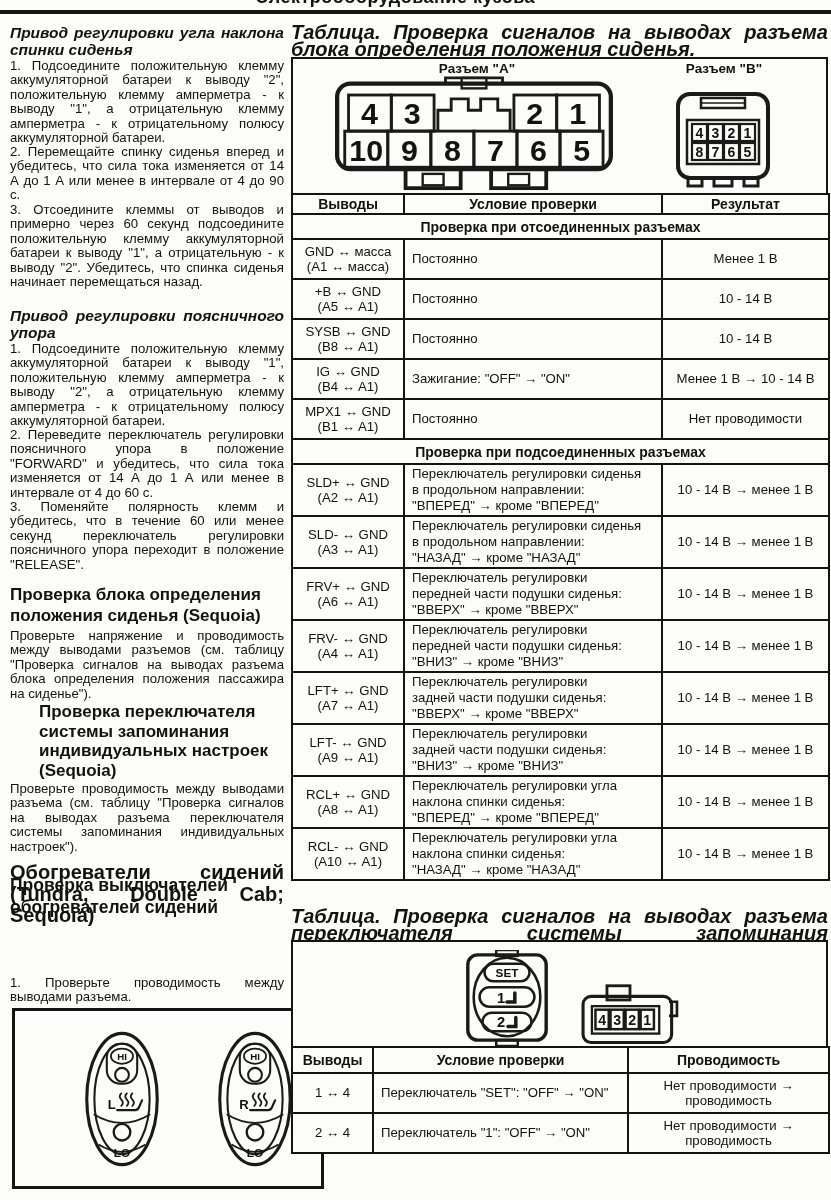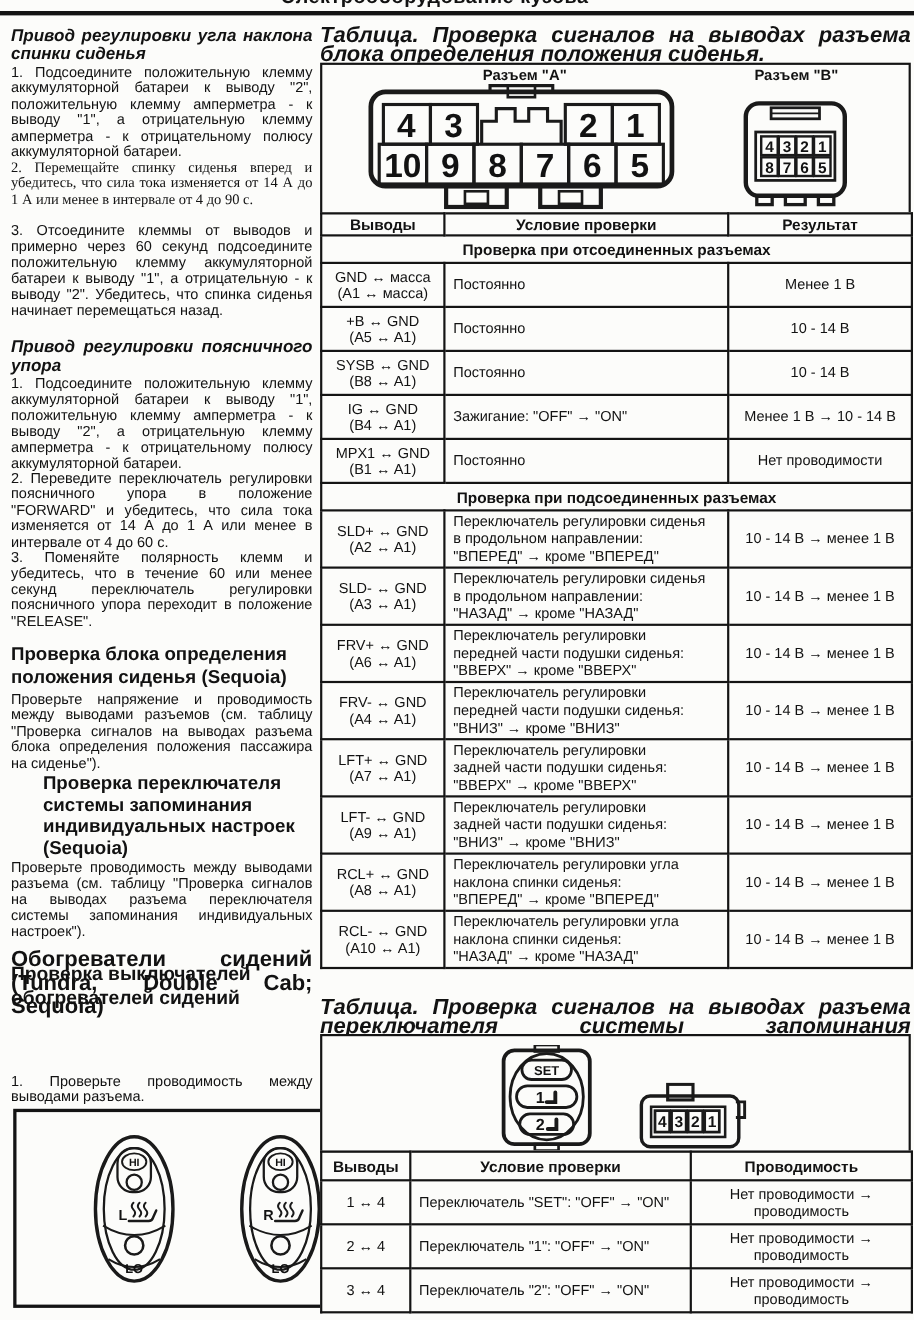--- a/index.html
+++ b/index.html
@@ -31,21 +31,21 @@
 
   
   .col-right{position:absolute; left:291px; top:0; width:537px;}
   .caption{position:absolute; left:0; width:537px; font-weight:bold; font-size:20px; line-height:16.5px; text-align:justify;font-style:italic;}
   .figbox{position:absolute; left:0; width:537px; border:2.5px solid #141414; box-sizing:border-box; background:#fcfcfa;}
   .figbox1{top:57px; height:138px;}
   .figbox2{top:940px; height:108px;}
   .conn-label{font-weight:bold; font-size:13.5px; text-align:center;}
   .grpA{position:absolute; left:36px; top:2px; width:296px;}
   .grpB{position:absolute; left:372px; top:2px; width:118px; text-align:center;}
-  .grpSet{position:absolute; left:158px; top:8px;text-align:center;}
+  .grpSet{position:absolute; left:168px; top:8px;text-align:center;}
   .grpMem{position:absolute; left:282px; top:42px;}
 
   table{border-collapse:collapse; table-layout:fixed; width:537px; background:#fcfcfa;}
   .t1{position:absolute; top:193px; left:0;}
   .t2{position:absolute; top:1046px; left:0;}
   td,th{border:2px solid #141414; padding:1px 4px; vertical-align:middle; overflow:hidden;}
   th{font-size:14px; font-weight:bold; text-align:center;}
   .sec td{font-size:14px; font-weight:bold; text-align:center; height:21px;}
   .pins{font-size:13.2px; text-align:center; white-space:pre-line; line-height:15.5px;}
   .cond{font-size:13.2px; text-align:left; white-space:pre-line; line-height:16px; padding-left:7px;}
@@ -62,21 +62,21 @@
 <body>
 
 <div class="page">
 
   <div class="running-head">Электрооборудование кузова</div>
   <div class="top-rule"></div>
 
   <div class="col-left">
     <div class="lblk h-italic" style="top:24px;">Привод регулировки угла наклона спинки сиденья</div>
     <div class="lblk body-p" style="top:59px;">1. Подсоедините положительную клемму аккумуляторной батареи к выводу "2", положительную клемму амперметра - к выводу "1", а отрицательную клемму амперметра - к отрицательному полюсу аккумуляторной батареи.</div>
-    <div class="lblk body-p" style="top:145px;font-family:Liberation Serif, serif;">2. Перемещайте спинку сиденья вперед и убедитесь, что сила тока изменяется от 14 А до 1 А или менее в интервале от 4 до 90 с.</div>
+    <div class="lblk body-p" style="top:145px;">2. Перемещайте спинку сиденья вперед и убедитесь, что сила тока изменяется от 14 А до 1 А или менее в интервале от 4 до 90 с.</div>
     <div class="lblk body-p" style="top:203px;">3. Отсоедините клеммы от выводов и примерно через 60 секунд подсоедините положительную клемму аккумуляторной батареи к выводу "1", а отрицательную - к выводу "2". Убедитесь, что спинка сиденья начинает перемещаться назад.</div>
     <div class="lblk h-italic" style="top:307px;">Привод регулировки поясничного упора</div>
     <div class="lblk body-p" style="top:342px;">1. Подсоедините положительную клемму аккумуляторной батареи к выводу "1", положительную клемму амперметра - к выводу "2", а отрицательную клемму амперметра - к отрицательному полюсу аккумуляторной батареи.</div>
     <div class="lblk body-p" style="top:428px;">2. Переведите переключатель регулировки поясничного упора в положение "FORWARD" и убедитесь, что сила тока изменяется от 14 А до 1 А или менее в интервале от 4 до 60 с.</div>
     <div class="lblk body-p" style="top:500px;">3. Поменяйте полярность клемм и убедитесь, что в течение 60 или менее секунд переключатель регулировки поясничного упора переходит в положение "RELEASE".</div>
     <div class="lblk h-med" style="top:584px;">Проверка блока определения положения сиденья (Sequoia)</div>
     <div class="lblk body-p" style="top:629px;">Проверьте напряжение и проводимость между выводами разъемов (см. таблицу "Проверка сигналов на выводах разъема блока определения положения пассажира на сиденье").</div>
     <div class="lblk h-med" style="top:702px; line-height:19.5px;margin-left:29px;">Проверка переключателя системы запоминания индивидуальных настроек (Sequoia)</div>
     <div class="lblk body-p" style="top:782px;">Проверьте проводимость между выводами разъема (см. таблицу "Проверка сигналов на выводах разъема переключателя системы запоминания индивидуальных настроек").</div>
     <div class="lblk h-big" style="top:862px;">Обогреватели сидений (Tundra, Double Cab; Sequoia)</div>
@@ -368,23 +368,17 @@
         <td class="cond">Переключатель "SET": "OFF" → "ON"</td>
         <td class="res">Нет проводимости →
 проводимость</td>
       </tr>
       <tr class="r40">
         <td class="pins">2 ↔ 4</td>
         <td class="cond">Переключатель "1": "OFF" → "ON"</td>
         <td class="res">Нет проводимости →
 проводимость</td>
       </tr>
-      <tr class="r40">
-        <td class="pins">3 ↔ 4</td>
-        <td class="cond">Переключатель "2": "OFF" → "ON"</td>
-        <td class="res">Нет проводимости →
-проводимость</td>
-      </tr>
     </tbody>
       </table>
 
   </div>
 </div>
 
 </body></html>

